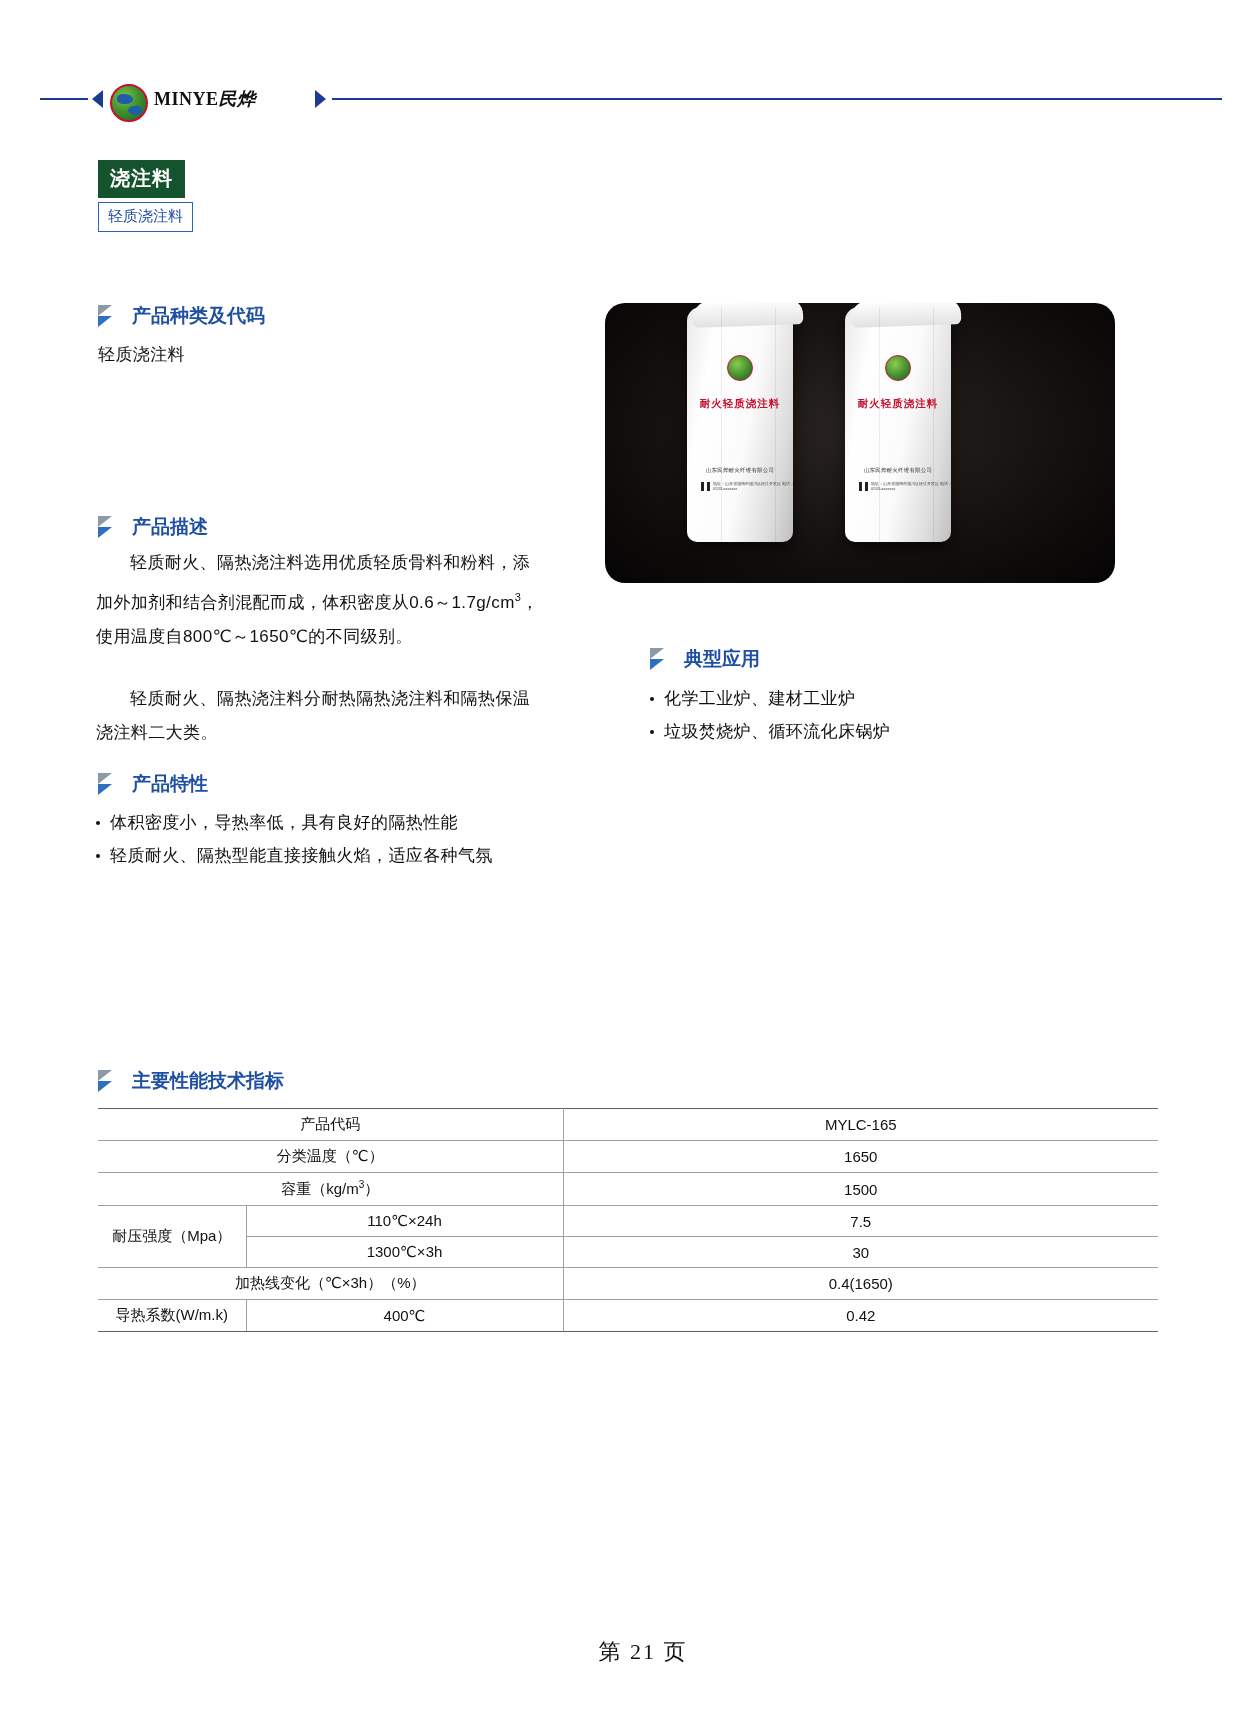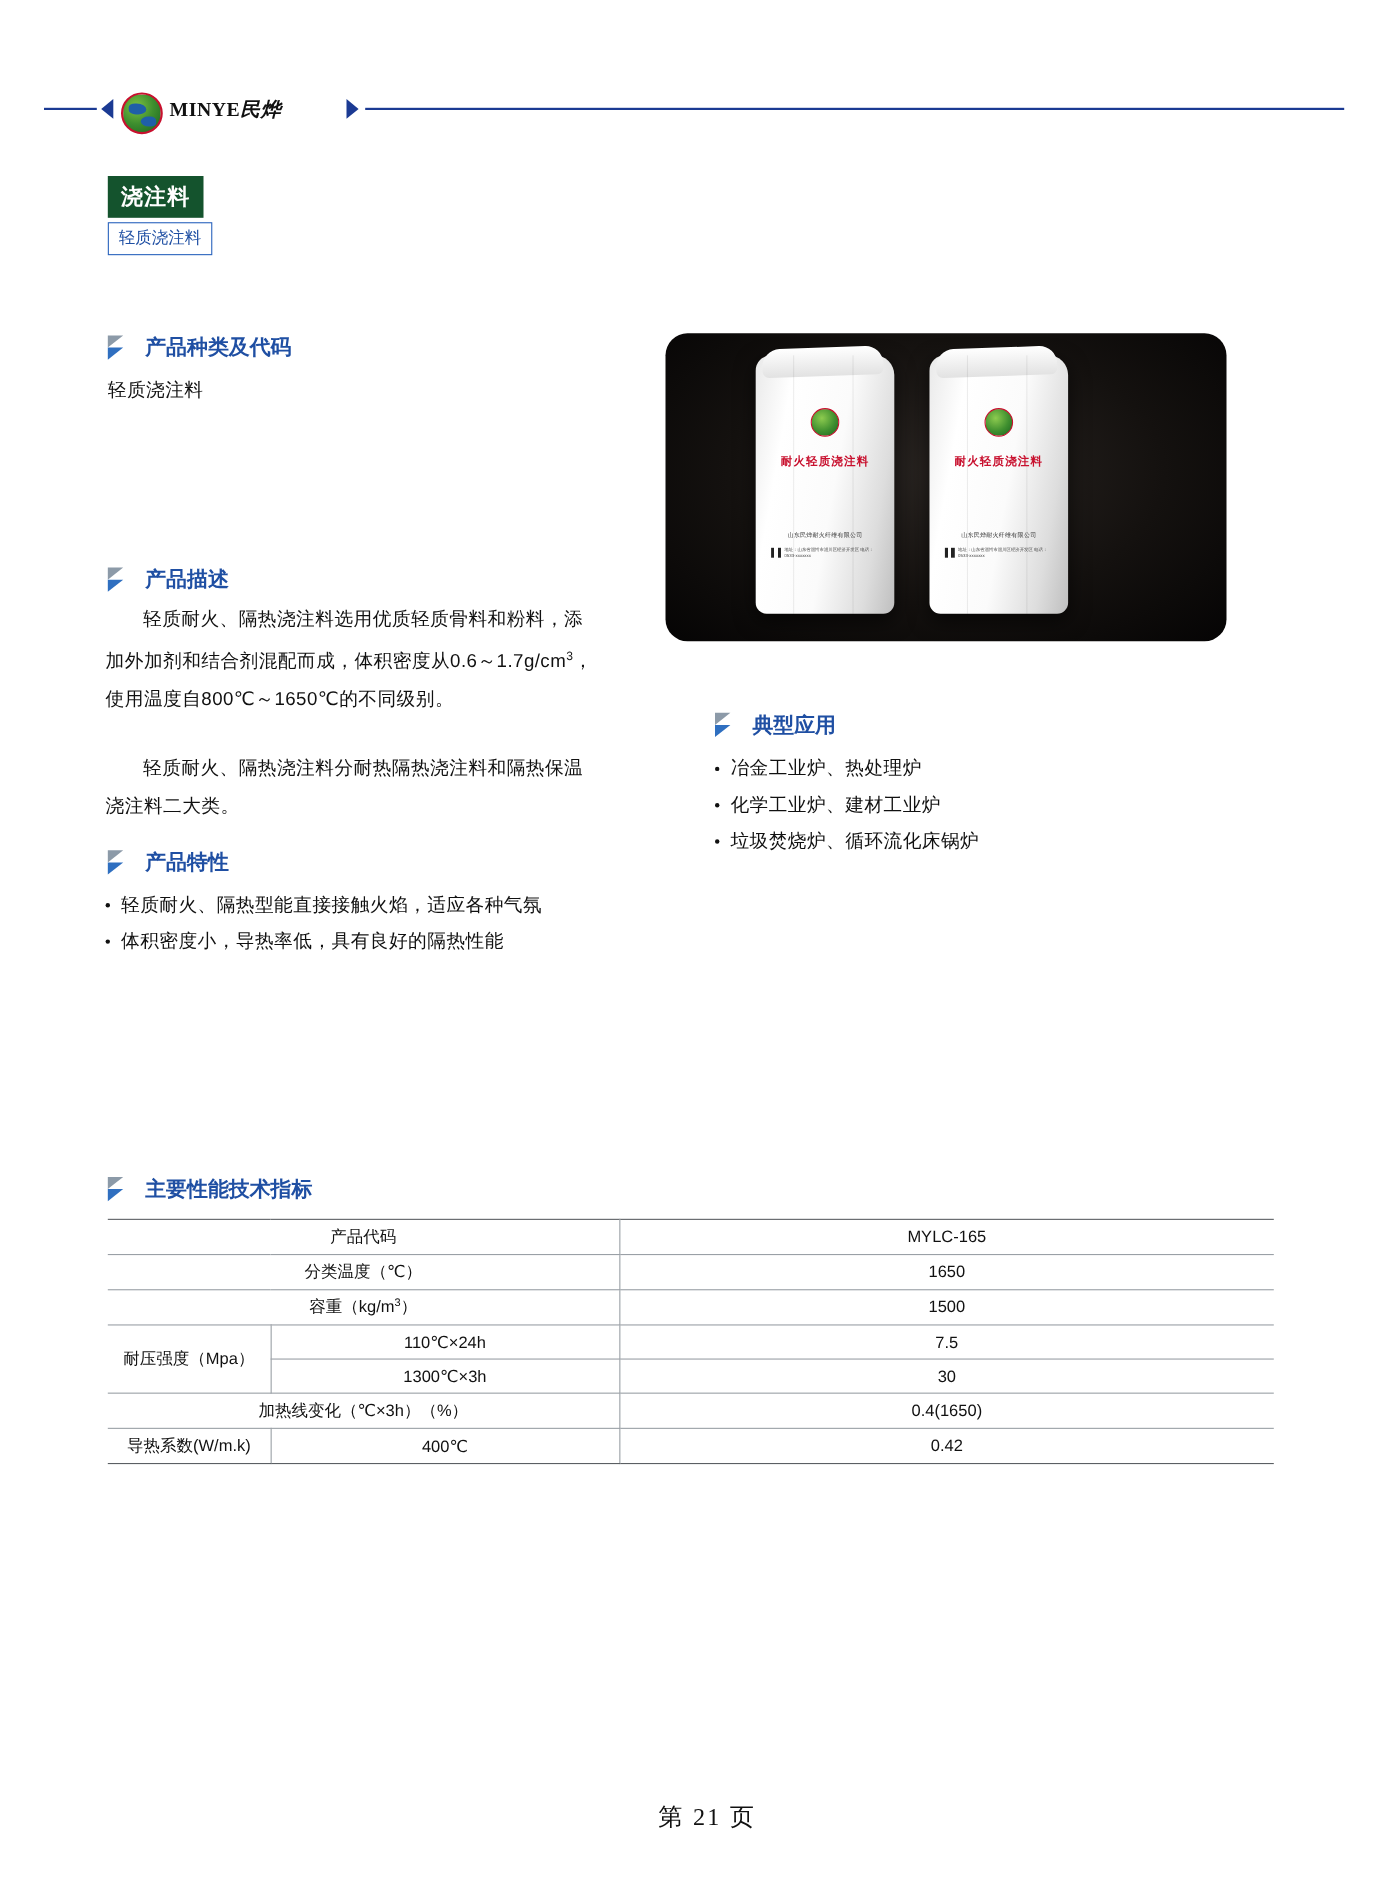--- a/index.html
+++ b/index.html
@@ -208,22 +208,22 @@
     top: 303px;
     left: 605px;
     width: 510px;
     height: 280px;
     border-radius: 20px;
     background: radial-gradient(ellipse at 50% 45%, #2a2522 0%, #14110f 55%, #050404 100%);
     overflow: hidden;
   }
   .bag {
     position: absolute;
-    top: 20px;
-    width: 126px;
+    top: 4px;
+    width: 106px;
     height: 235px;
     background: linear-gradient(100deg, #e9e9e9 0%, #ffffff 22%, #fbfbfb 55%, #dddddd 82%, #bfbfbf 100%);
     border-radius: 14px 18px 10px 10px;
     box-shadow: 0 6px 18px rgba(0,0,0,0.6);
   }
   .bag.left { left: 82px; }
   .bag.right { left: 240px; }
   .bag .bag-top {
     position: absolute;
     top: -7px; left: 6px;
@@ -375,22 +375,22 @@
 <div class="body-text indent" style="top:682px; left:96px; width:445px;">轻质耐火、隔热浇注料分耐热隔热浇注料和隔热保温浇注料二大类。</div>
 
 <div class="sec" style="top:771px; left:98px; width:420px;">
   <div class="sec-flag">
       <span class="f1"></span>
       <span class="f2"></span>
     </div>
   <div class="sec-title">产品特性</div>
 </div>
 <ul class="bullets" style="top:806px; left:94px; width:480px;">
+  <li>体积密度小，导热率低，具有良好的隔热性能</li>
   <li>轻质耐火、隔热型能直接接触火焰，适应各种气氛</li>
-  <li>体积密度小，导热率低，具有良好的隔热性能</li>
 </ul>
 
 <div class="photo">
   <div class="bag left">
     <div class="bag-top"></div>
     <div class="crease" style="left:34px;"></div>
     <div class="crease" style="left:88px;"></div>
     <div class="bag-logo"></div>
     <div class="bag-title">耐火轻质浇注料</div>
     <div class="bag-company">山东民烨耐火纤维有限公司</div>
@@ -414,21 +414,20 @@
 </div>
 
 <div class="sec" style="top:646px; left:650px; width:420px;">
   <div class="sec-flag">
       <span class="f1"></span>
       <span class="f2"></span>
     </div>
   <div class="sec-title">典型应用</div>
 </div>
 <ul class="bullets" style="top:682px; left:648px; width:450px;">
-  <li>冶金工业炉、热处理炉</li>
   <li>化学工业炉、建材工业炉</li>
   <li>垃圾焚烧炉、循环流化床锅炉</li>
 </ul>
 
 <div class="sec" style="top:1068px; left:98px; width:420px;">
   <div class="sec-flag">
       <span class="f1"></span>
       <span class="f2"></span>
     </div>
   <div class="sec-title">主要性能技术指标</div>

